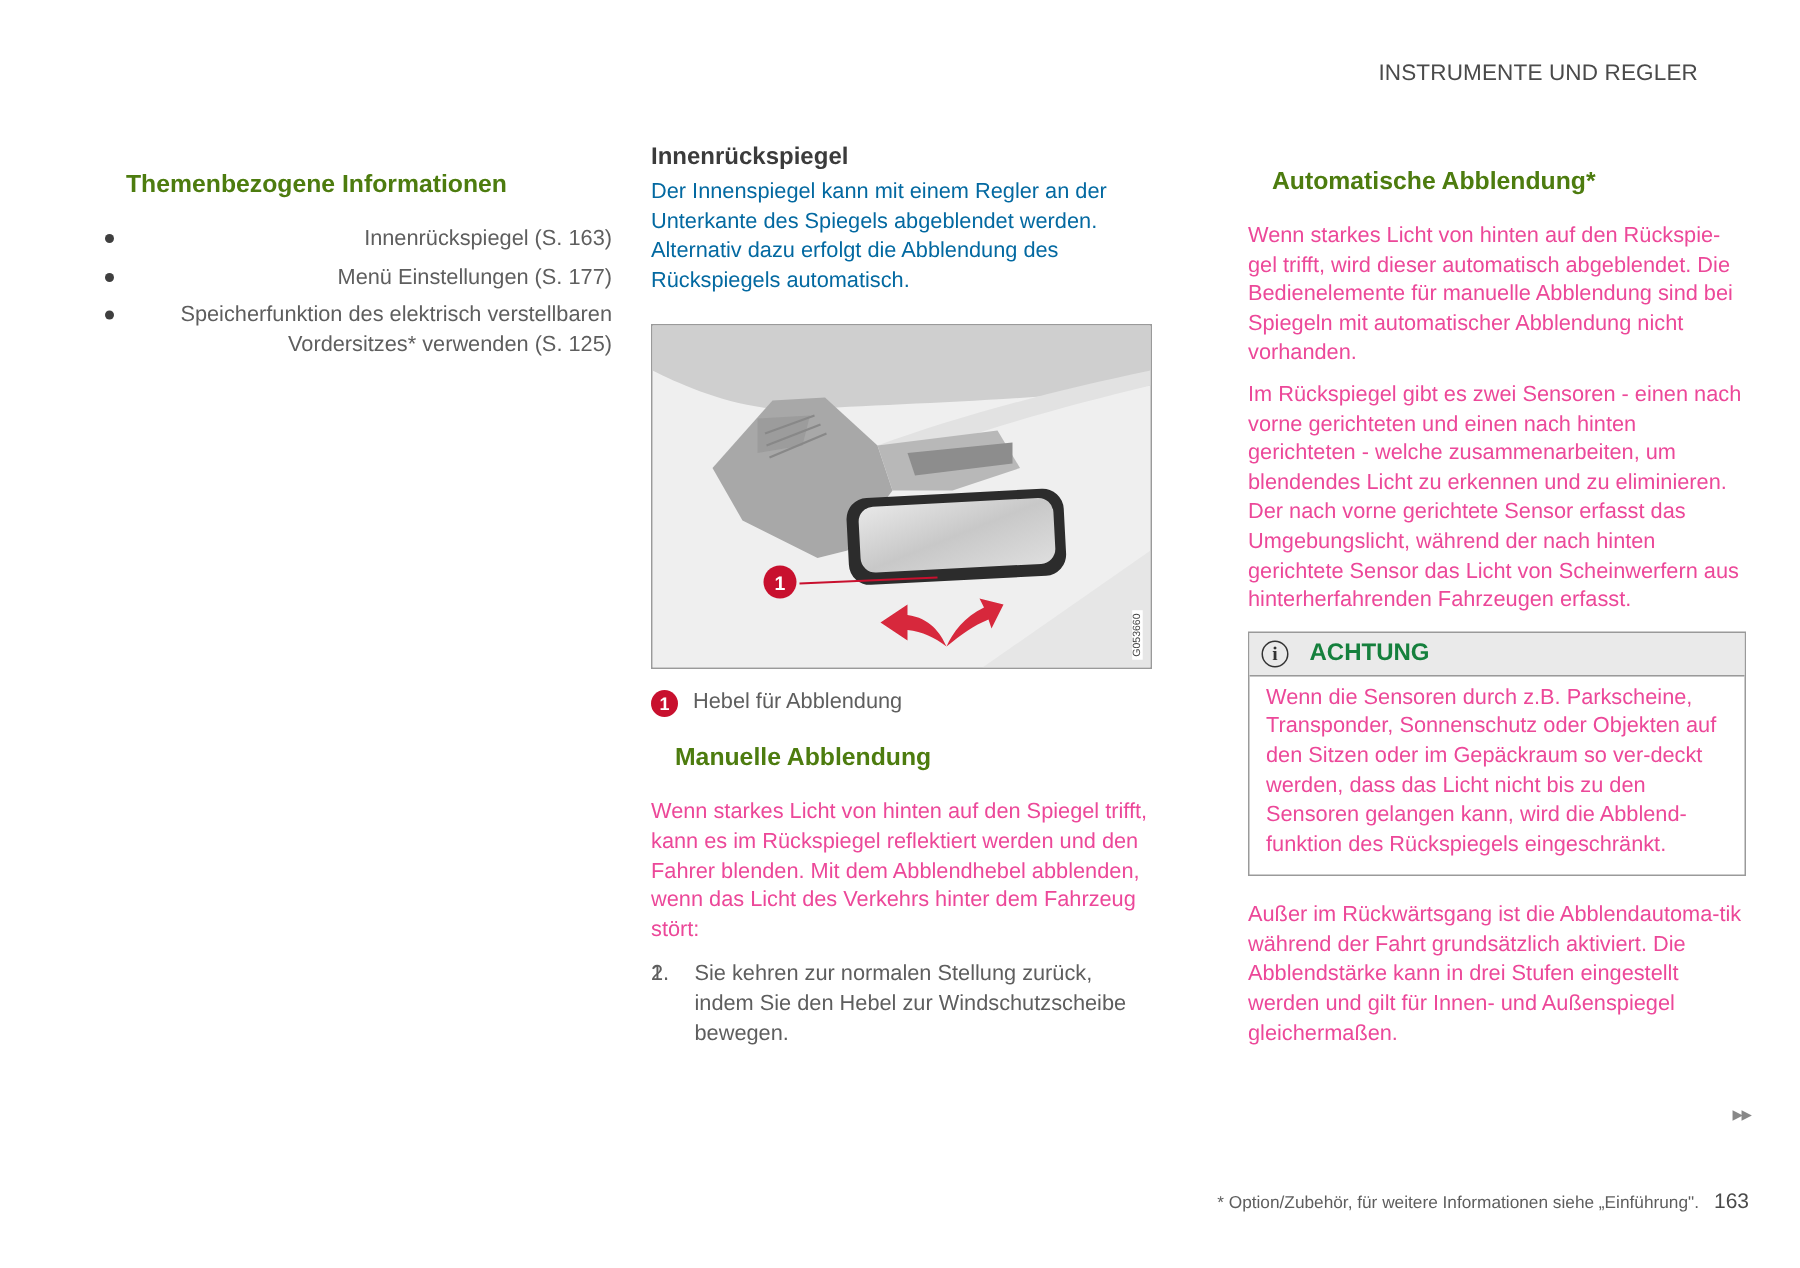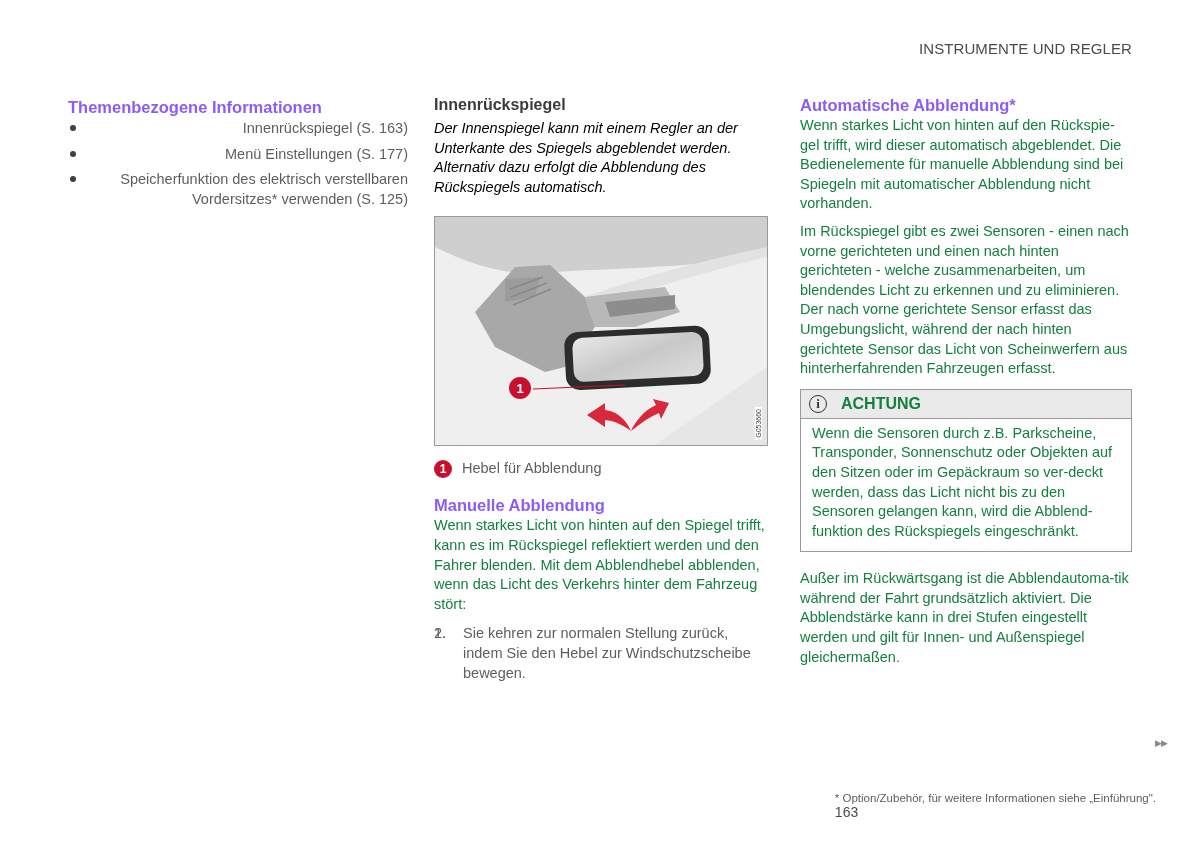--- a/index.html
+++ b/index.html
@@ -6,26 +6,26 @@
     body {
       width: 1200px; height: 845px; background: #ffffff; position: relative; overflow: hidden;
       font-family: "Liberation Sans", sans-serif; color: #555555;
     }
     .header-title {
       position: absolute; top: 40px; right: 68px; font-size: 15px; color: #4a4a4a; letter-spacing: 0.1px;
     }
     .col { position: absolute; top: 94px; }
     .col1 { left: 68px; width: 340px; }
     .col2 { left: 434px; width: 336px; }
-    .col3 { left: 800px; width: 333px; }
+    .col3 { left: 832px; width: 333px; }
 
-    h2.sub { font-size: 16.5px; font-weight: bold; color: #8b5cf6; margin: 0; line-height: 22px; }
+    h2.sub { font-size: 16.5px; font-weight: bold; color: #4d7c0f; margin: 16px; line-height: 22px; }
     h1.main { font-size: 16px; font-weight: bold; color: #3b3b3b; margin: 0; line-height: 22px; }
-    p { margin: 0; font-size: 14.5px; line-height: 19.6px; color: #15803d; }
-    .body-dark { color: #000000; font-style: italic; }
+    p { margin: 0; font-size: 14.5px; line-height: 19.6px; color: #ec4899; }
+    .body-dark { color: #0369a1; }
 
     ul.bullets { list-style: none; margin: 0; padding: 0; }
     ul.bullets li { position: relative; padding-left: 29px; font-size: 14.5px; line-height: 19.6px; margin-bottom: 6px; color: #5e5e5e; text-align: right; }
     ul.bullets li .dot { position: absolute; left: 2px; top: 6px; width: 6px; height: 6px; border-radius: 50%; background: #3f3f3f; }
 
     .figure {
       margin-top: 19px; width: 332px; height: 228px; border: 1px solid #9a9a9a; position: relative; overflow: hidden;
       background: #f1f1f1;
     }
     .fig-code { position: absolute; right: 12px; top: 190px; transform: rotate(-90deg); transform-origin: right top; font-size: 7px; color: #444; background:#fff; padding: 0 2px; }
@@ -43,21 +43,21 @@
     .warning { margin-top: 10px; border: 1px solid #9a9a9a; width: 330px; }
     .warning-head { background: #eaeaea; border-bottom: 1px solid #9a9a9a; height: 28px; display: flex; align-items: center; padding-left: 8px; }
     .info-icon {
       width: 16px; height: 16px; border: 1.6px solid #333; border-radius: 50%; display: inline-flex; align-items: center; justify-content: center;
       font-family: "Liberation Serif", serif; font-size: 13px; font-weight: bold; color: #333; margin-right: 14px;
     }
     .warning-title { font-size: 16px; font-weight: bold; color: #15803d; }
     .warning-body { padding: 5px 11px 10px 11px; }
 
     .next-icon { position: absolute; top: 738px; left: 1155px; font-size: 9px; color: #888; letter-spacing: -1px; }
-    .footer { position: absolute; top: 792px; right: 34px; display: flex; align-items: baseline; flex-direction: column; }
+    .footer { position: absolute; top: 792px; right: 34px; display: flex; align-items: baseline; }
     .footnote { font-size: 11.5px; color: #5e5e5e; margin-right: 10px; }
     .page-number { font-size: 14px; color: #4a4a4a; }
   </style>
 </head>
 <body>
 
 <div class="header-title">INSTRUMENTE UND REGLER</div>
 
 <div class="col col1" style="top:96px;">
   <h2 class="sub">Themenbezogene Informationen</h2>

